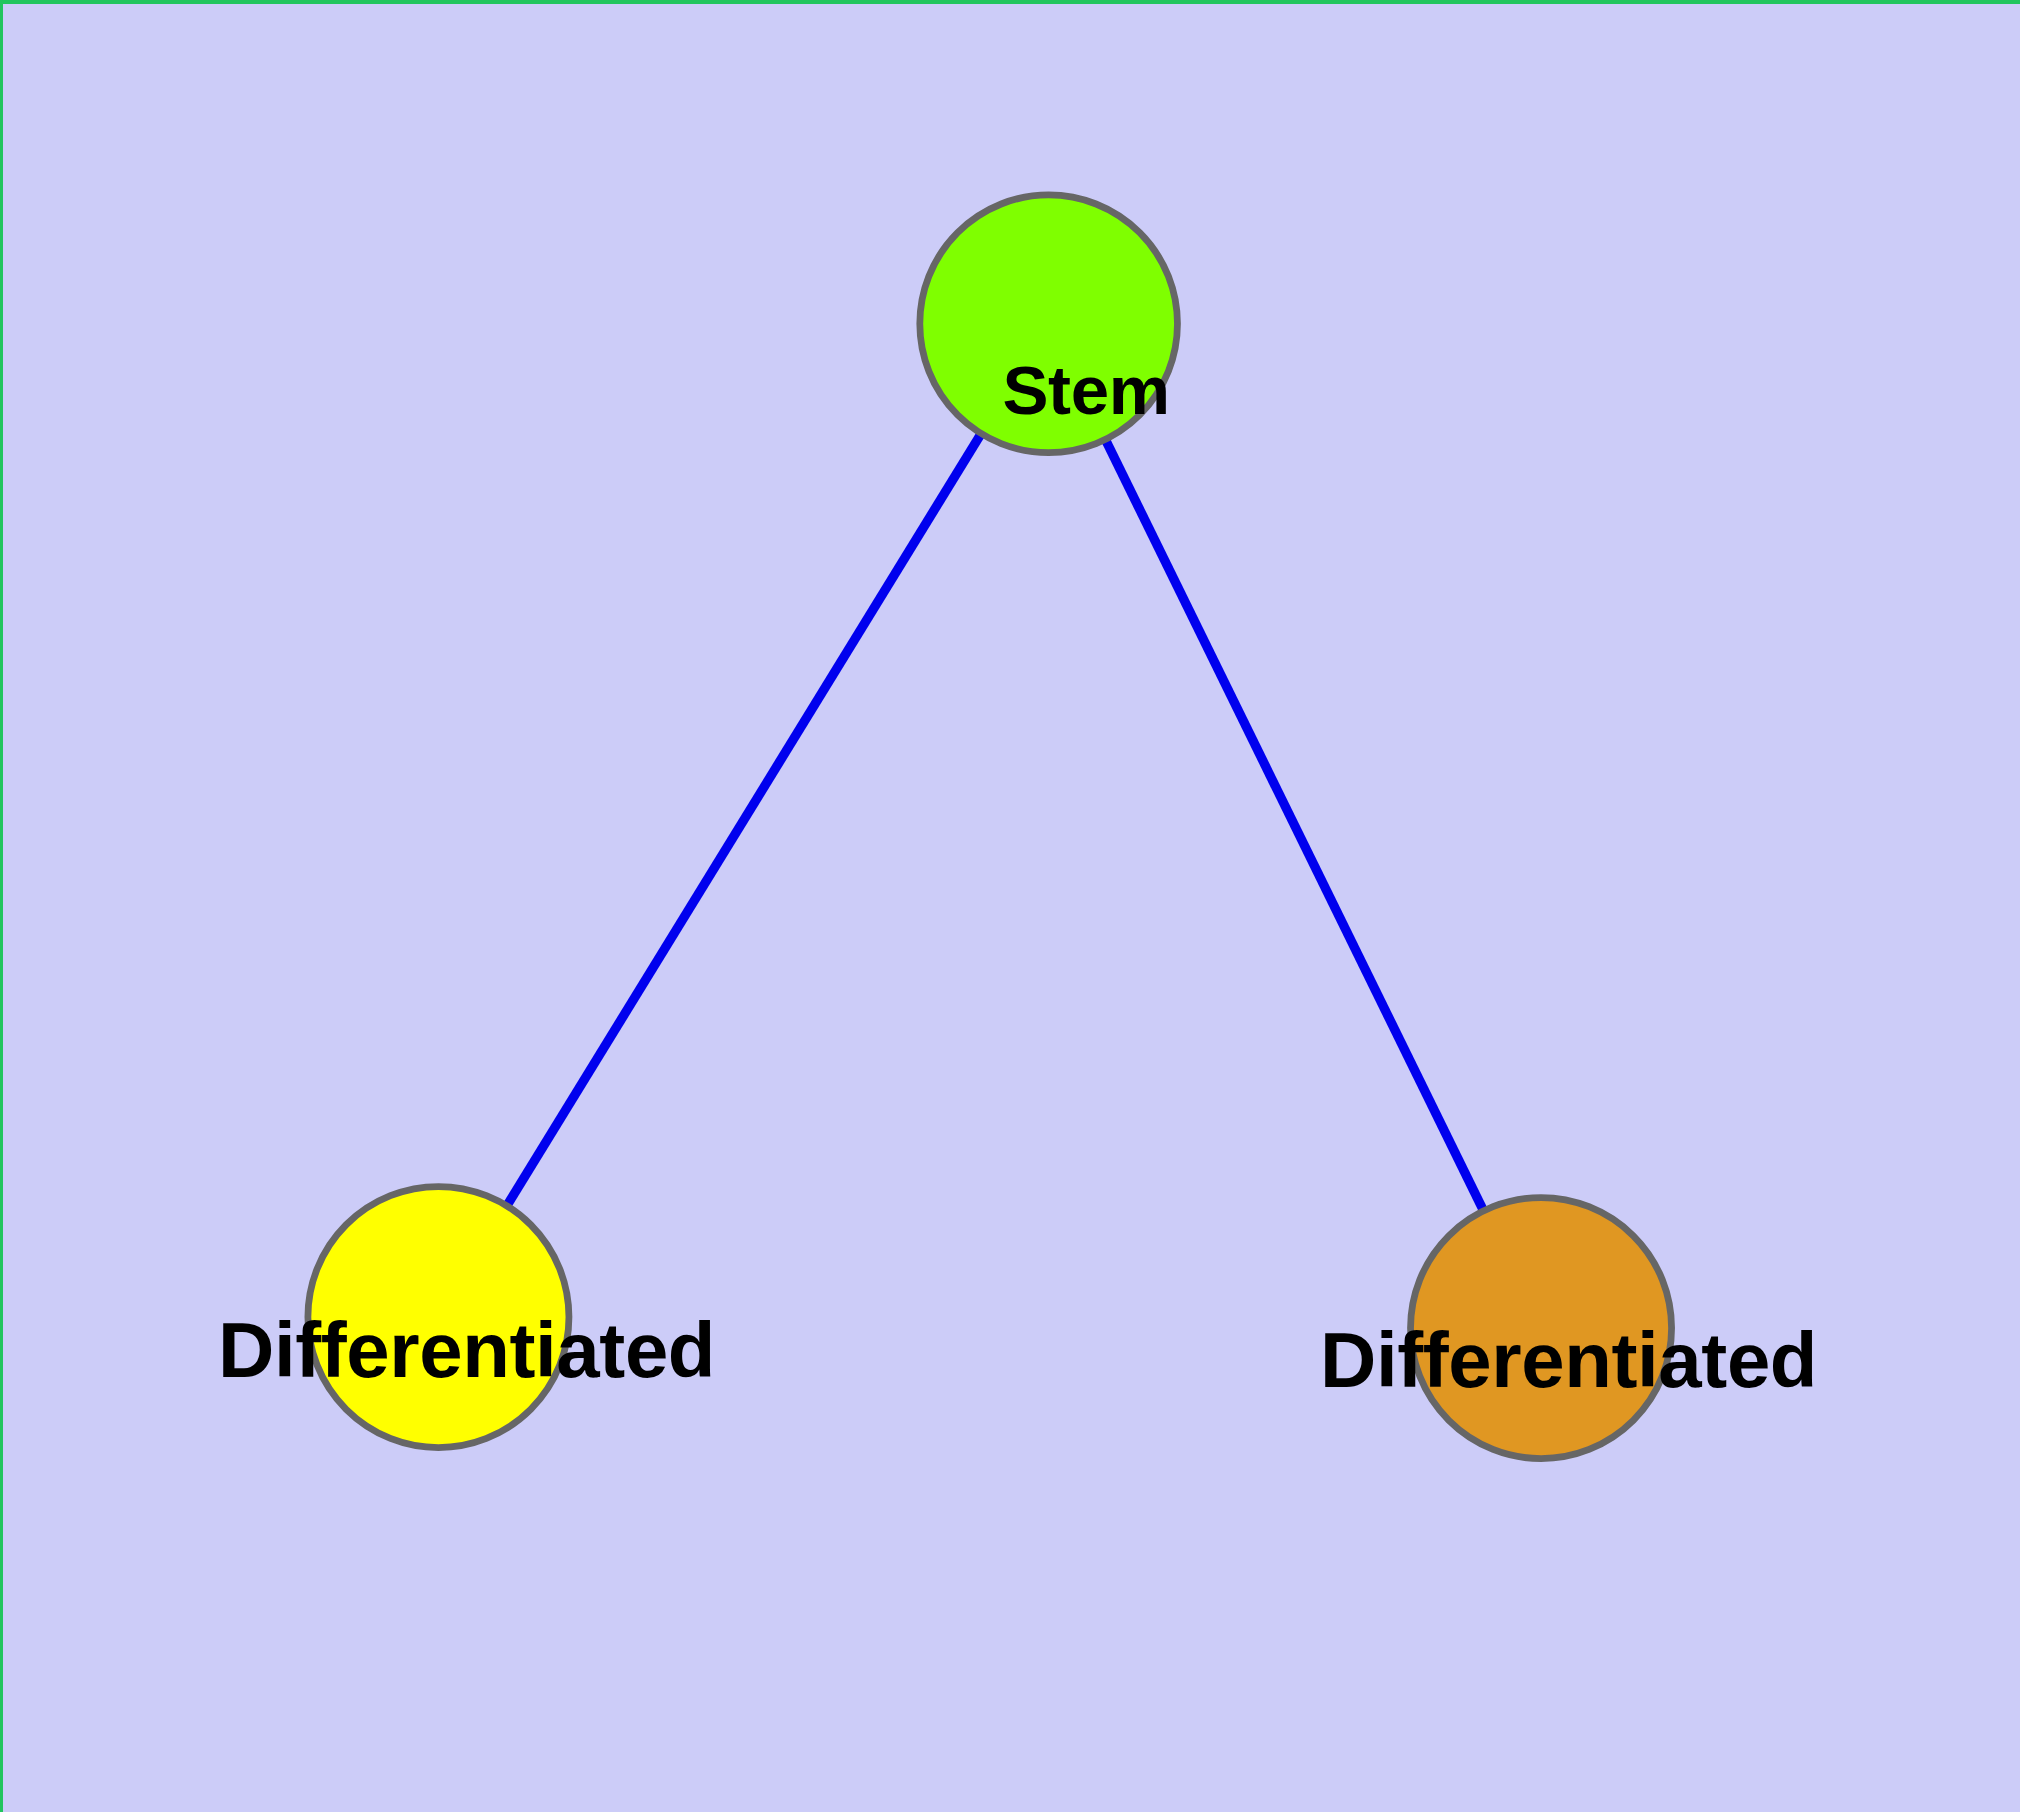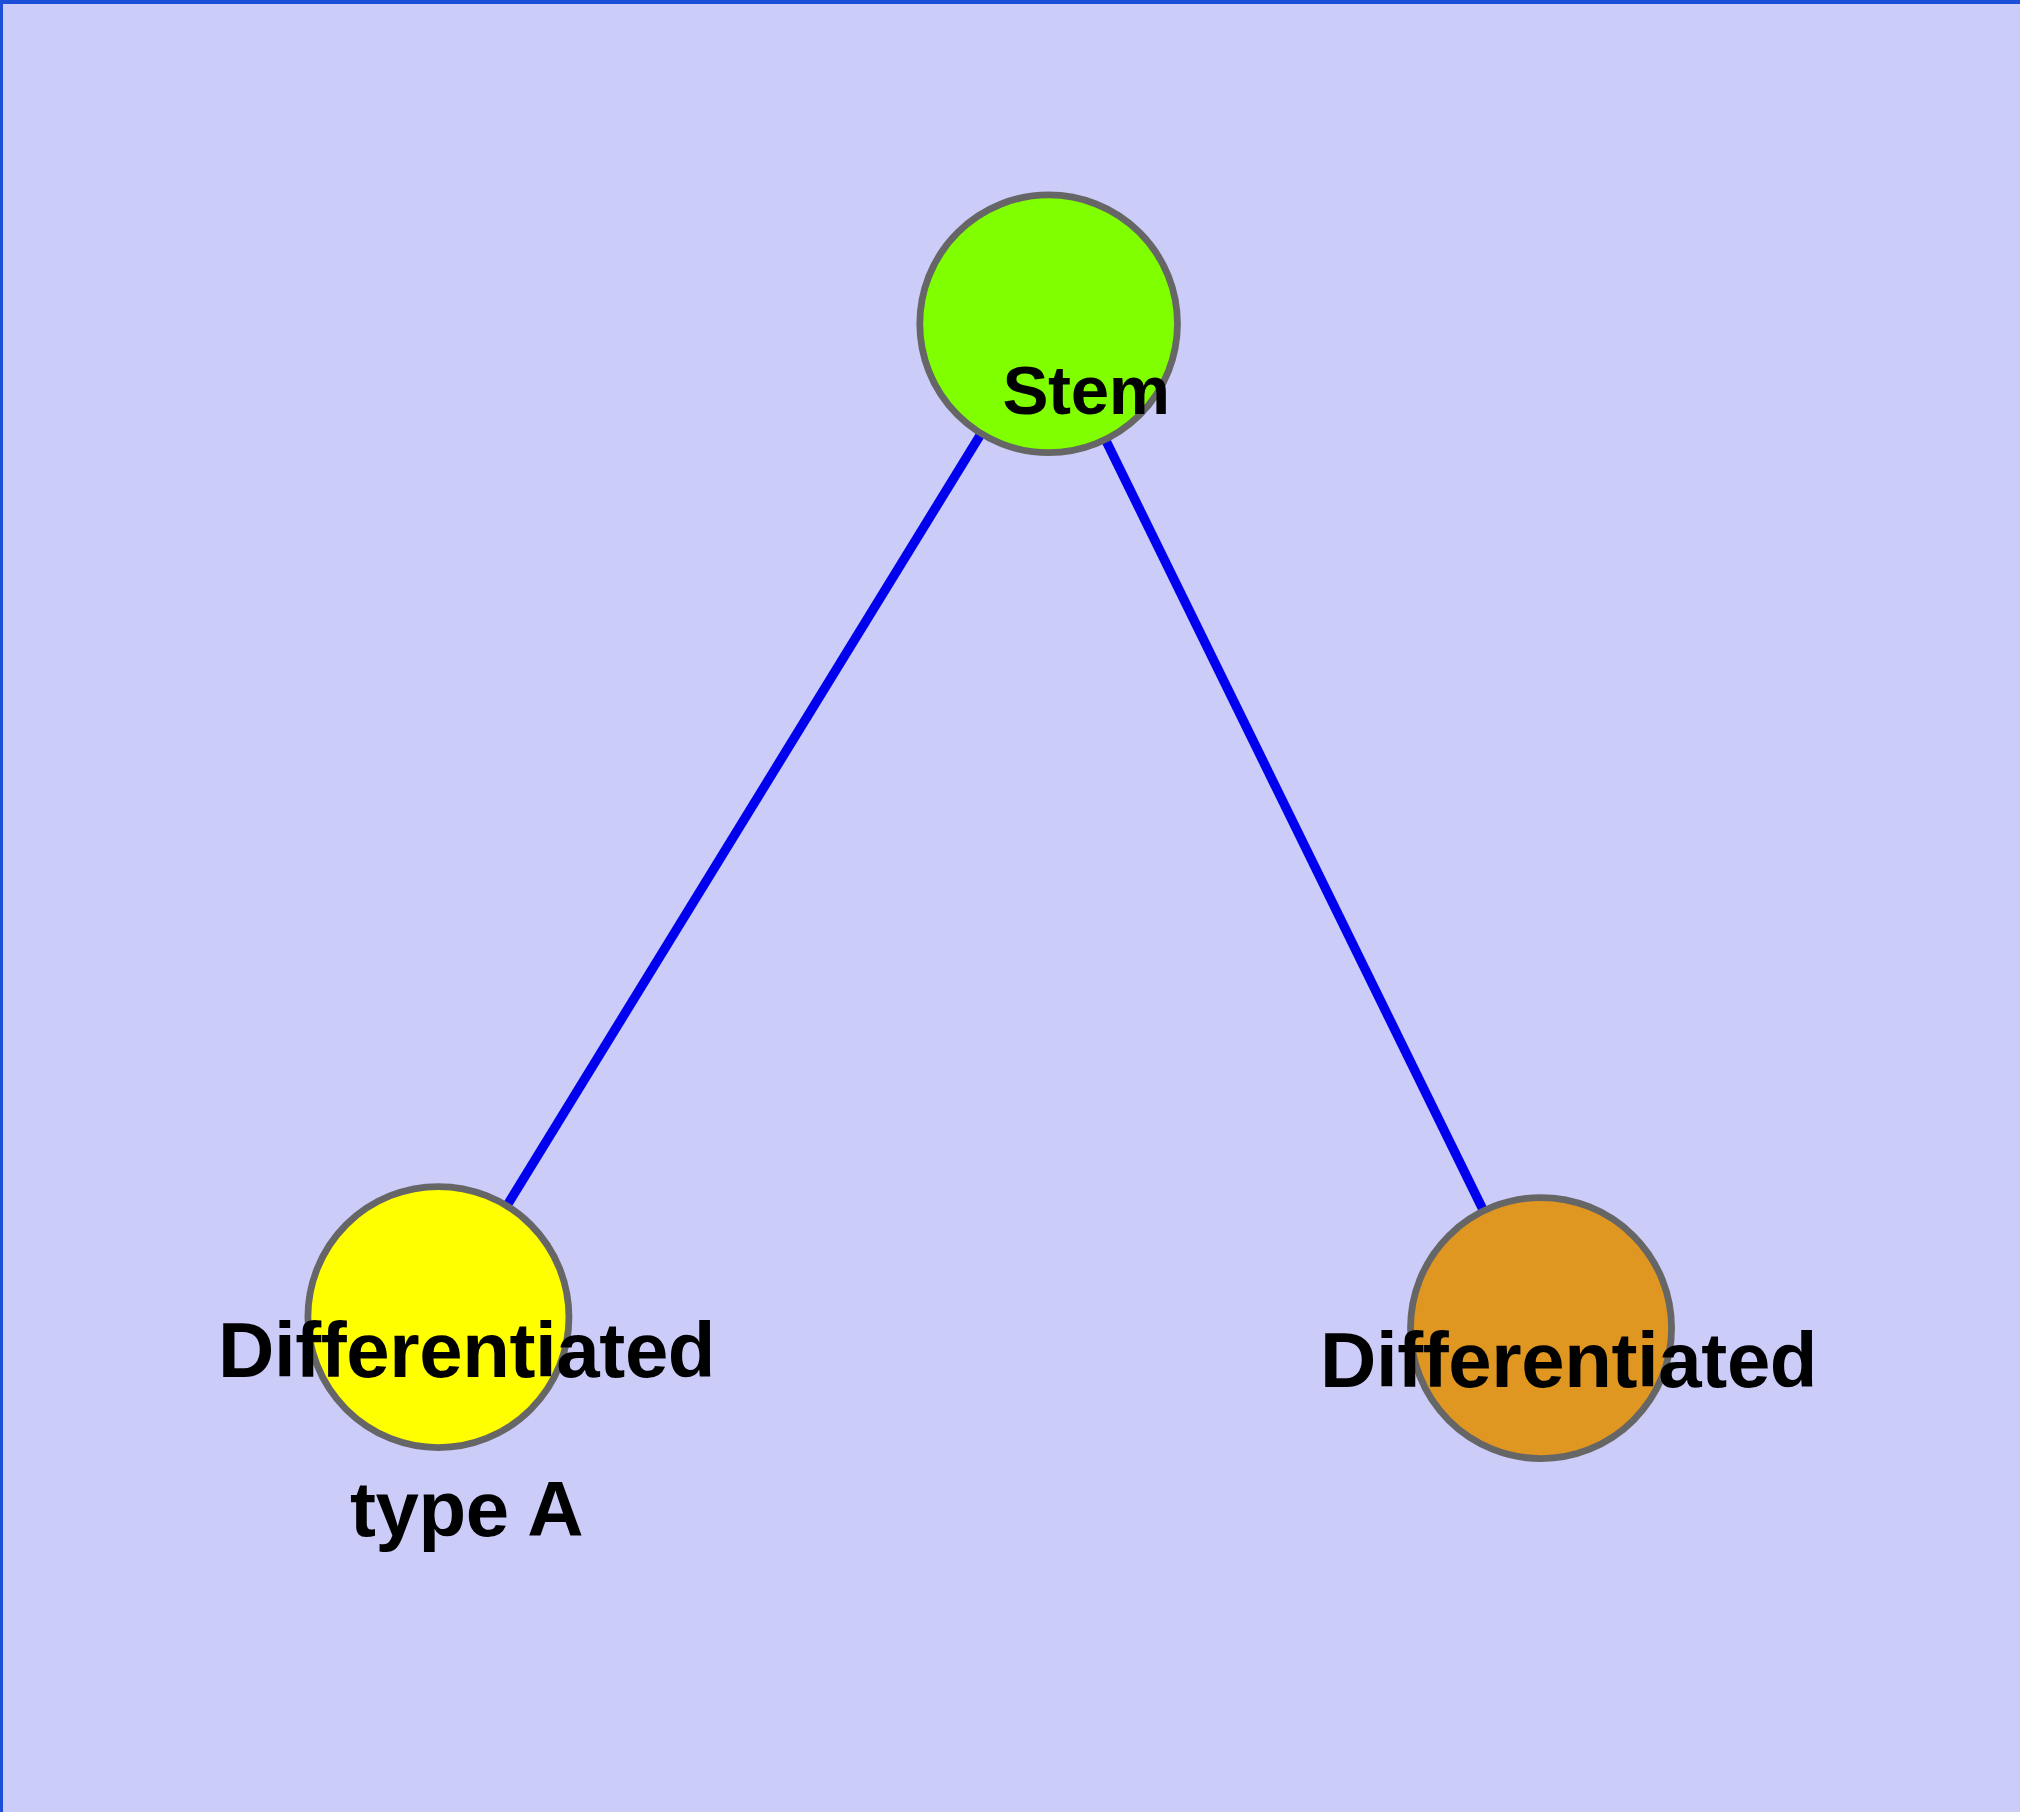--- a/index.html
+++ b/index.html
@@ -4,21 +4,21 @@
 <style>
   html, body {
     margin: 0;
     padding: 0;
     background: #ffffff;
   }
   #canvas {
     position: relative;
     width: 2021px;
     height: 1812px;
-    background: #1d4ed8;
+    background: #22c55e;
     overflow: hidden;
     font-family: "Liberation Sans", sans-serif;
   }
   #plot-area {
     position: absolute;
     left: 3.4px;
     top: 4.2px;
     width: 2017px;
     height: 1808px;
     background: #ccccf8;
@@ -80,21 +80,20 @@
       <circle cx="1818" cy="1567" r="154" fill="#e09722" stroke="#666666" stroke-width="8"></circle>
     </g>
   </svg>
 
   <div class="node-label label-stem">
     <span>Stem</span>
   </div>
 
   <div class="node-label label-a">
     <span>Differentiated</span><br>
-    <span>type A</span>
   </div>
 
   <div class="node-label label-b">
     <span>Differentiated</span><br>
   </div>
 
 </div>
 
 
 </body></html>

